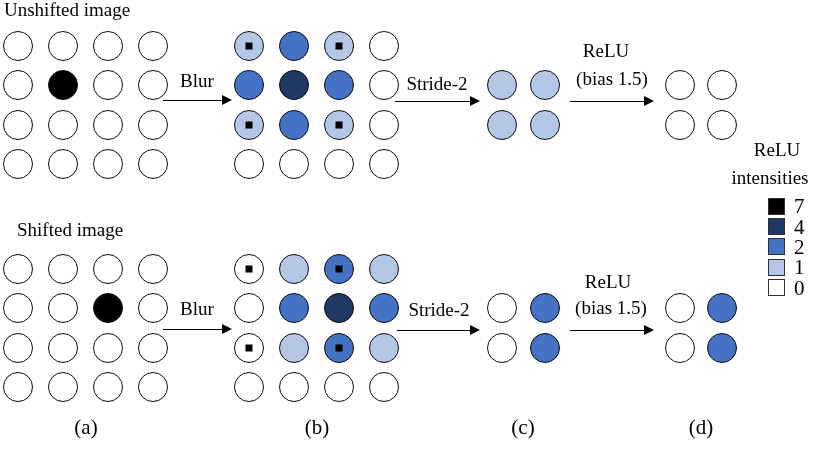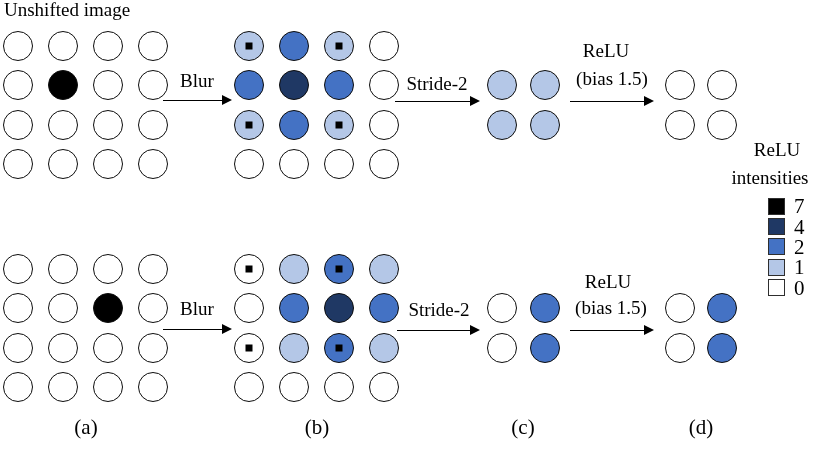--- a/index.html
+++ b/index.html
@@ -28,20 +28,21 @@
   .legend-row { display:flex; align-items:center; margin-bottom:2px; height:18.4px; }
   .swatch { width:15px; height:15px; border:1.8px solid #2e2e2e; flex:0 0 auto; }
   .legend-label { font-size:21px; line-height:18px; margin-left:9px; }
 </style>
 </head>
 <body>
 
 <div class="canvas">
 
   <div class="label" style="left:4px;top:0px">Unshifted image</div>
+  <div class="label" style="left:17px;top:220px">Shifted image</div>
 
   <div class="grid">
       <div class="circle" style="left: 3px; top: 31px; width: 30px; height: 30px; background: rgb(255, 255, 255);"></div>
       <div class="circle" style="left: 48px; top: 31px; width: 30px; height: 30px; background: rgb(255, 255, 255);"></div>
       <div class="circle" style="left: 93px; top: 31px; width: 30px; height: 30px; background: rgb(255, 255, 255);"></div>
       <div class="circle" style="left: 138px; top: 31px; width: 30px; height: 30px; background: rgb(255, 255, 255);"></div>
       <div class="circle" style="left: 3px; top: 70.3px; width: 30px; height: 30px; background: rgb(255, 255, 255);"></div>
       <div class="circle" style="left: 48px; top: 70.3px; width: 30px; height: 30px; background: rgb(0, 0, 0);"></div>
       <div class="circle" style="left: 93px; top: 70.3px; width: 30px; height: 30px; background: rgb(255, 255, 255);"></div>
       <div class="circle" style="left: 138px; top: 70.3px; width: 30px; height: 30px; background: rgb(255, 255, 255);"></div>

